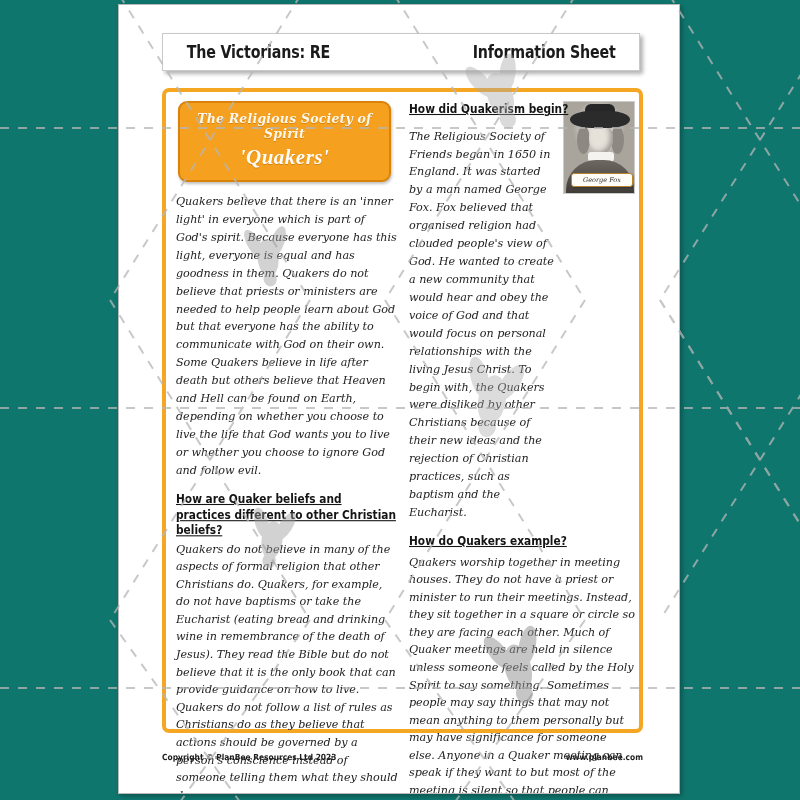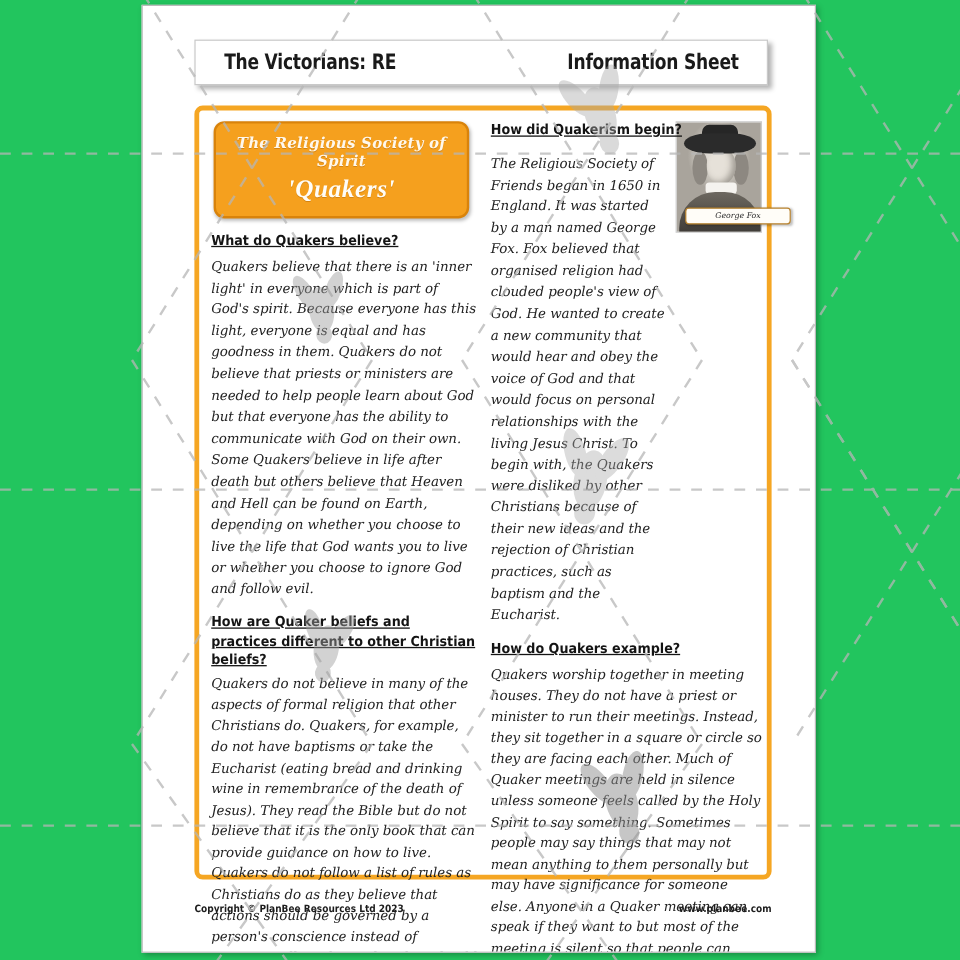--- a/index.html
+++ b/index.html
@@ -11,21 +11,21 @@
     width: 800px;
     height: 800px;
     overflow: hidden;
     font-family: "DejaVu Sans", sans-serif;
   }
 
   #canvas {
     position: relative;
     width: 800px;
     height: 800px;
-    background: #22c55e;
+    background: #0f766e;
   }
 
   
   #paper {
     position: absolute;
     left: 118px;
     top: 4px;
     width: 562px;
     height: 790px;
     background: #ffffff;
@@ -217,21 +217,21 @@
     bottom: 7px;
     width: 58px;
     background: #fffdf8;
     border: 1px solid #B9832E;
     border-radius: 3px;
     text-align: center;
     font-family: "DejaVu Serif", serif;
     font-style: italic;
     font-size: 6.5px;
     color: #2b2b2b;
-    padding: 2px 14px;
+    padding: 2px 1px;
     box-shadow: 1px 1px 2px rgba(0,0,0,0.25);
   }
 
   
   #footer {
     position: absolute;
     left: 43px;
     top: 748px;
     width: 481px;
     display: flex;
@@ -269,21 +269,20 @@
     <div id="content-frame">
 
       <div id="col-left">
 
         <div id="title-box">
           <div id="title-line1">The Religious Society of Spirit</div>
           <div id="title-line2">'Quakers'</div>
         </div>
 
         <div class="section">
-          <div class="section-heading">What do Quakers believe?</div>
           <div class="body-text">Quakers believe that there is an 'inner light' in everyone which is part of God's spirit. Because everyone has this light, everyone is equal and has goodness in them. Quakers do not believe that priests or ministers are needed to help people learn about God but that everyone has the ability to communicate with God on their own. Some Quakers believe in life after death but others believe that Heaven and Hell can be found on Earth, depending on whether you choose to live the life that God wants you to live or whether you choose to ignore God and follow evil.</div>
         </div>
 
         <div class="section">
           <div class="section-heading">How are Quaker beliefs and practices different to other Christian beliefs?</div>
           <div class="body-text tight">Quakers do not believe in many of the aspects of formal religion that other Christians do. Quakers, for example, do not have baptisms or take the Eucharist (eating bread and drinking wine in remembrance of the death of Jesus). They read the Bible but do not believe that it is the only book that can provide guidance on how to live. Quakers do not follow a list of rules as Christians do as they believe that actions should be governed by a person's conscience instead of someone telling them what they should do.</div>
         </div>
 
       </div>
 

